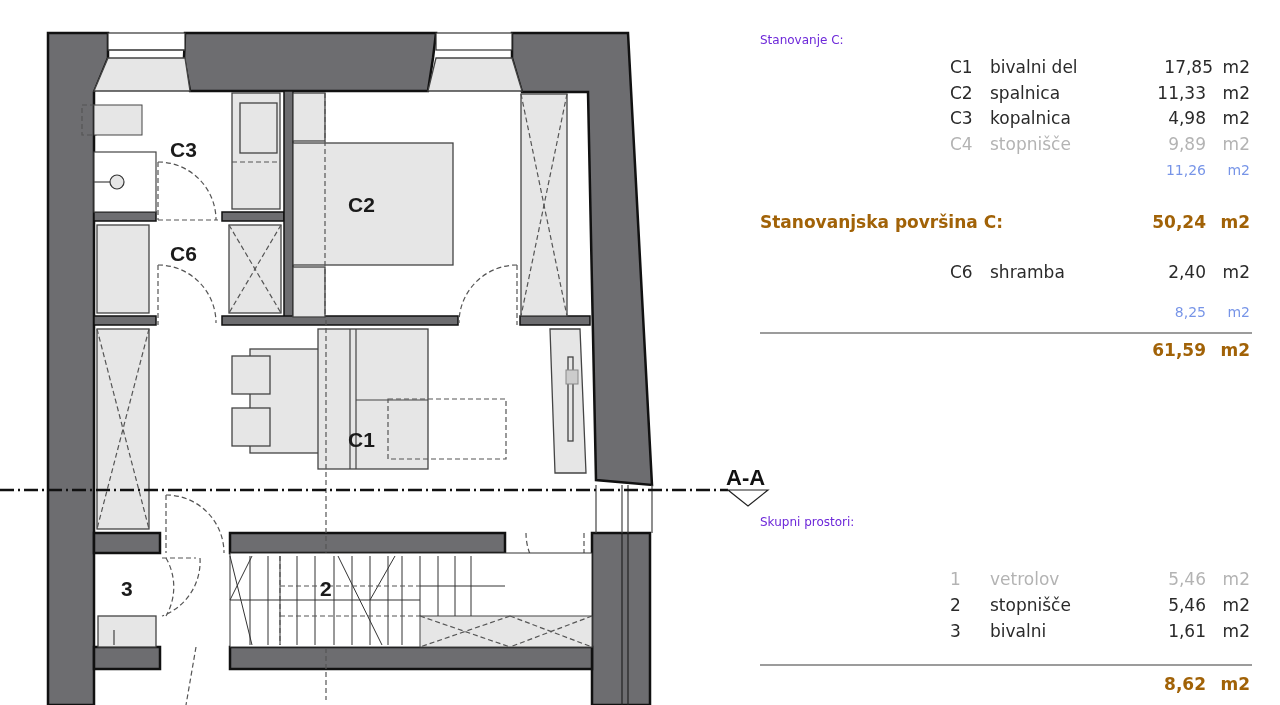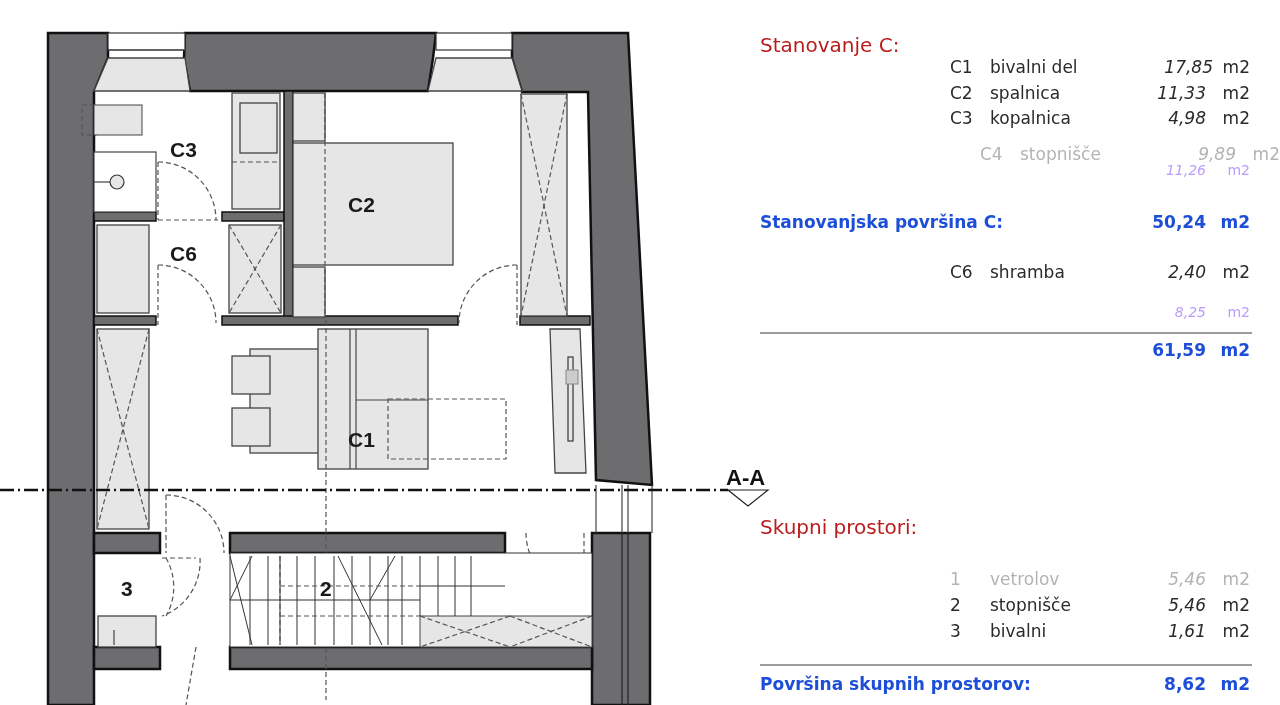--- a/index.html
+++ b/index.html
@@ -10,29 +10,29 @@
   }
   #plan { position: absolute; left: 0; top: 0; width: 790px; height: 705px; }
   #plan svg { width: 790px; height: 705px; display: block; }
   .room-label { font-family: "Liberation Sans", sans-serif; font-weight: bold; font-size: 21px; fill: #1a1a1a; }
   .section-label { font-family: "Liberation Sans", sans-serif; font-weight: bold; font-size: 22px; fill: #111; }
 
   #legend {
     position: absolute; left: 760px; top: 0; width: 500px; height: 705px;
     color: #2a2a2a; font-family: "DejaVu Sans", sans-serif;
   }
-  .heading { position: absolute; left: 0; font-size: 20px; color: #b91c1c; }
+  .heading { position: absolute; left: 0; font-size: 12px; color: #6d28d9; }
   .row { position: absolute; left: 190px; width: 300px; height: 26px; font-size: 17px; line-height: 26px; color: #2a2a2a; }
   .row .code { position: absolute; left: 0; width: 34px; }
   .row .name { position: absolute; left: 40px; }
-  .row .val { position: absolute; right: 44px; text-align: right; font-style: italic; }
+  .row .val { position: absolute; right: 44px; text-align: right; }
   .row .unit { position: absolute; right: 0; text-align: right; }
   .row.faded { color: #9a9a9a; opacity: 0.75; }
-  .row.ghost { color: #8b5cf6; opacity: 0.6; }
-  .total { position: absolute; left: 0; width: 490px; font-size: 17px; font-weight: bold; color: #1d4ed8; height: 26px; line-height: 26px; }
+  .row.ghost { color: #1d4ed8; opacity: 0.6; }
+  .total { position: absolute; left: 0; width: 490px; font-size: 17px; font-weight: bold; color: #a16207; height: 26px; line-height: 26px; }
   .total .val { position: absolute; right: 44px; }
   .total .unit { position: absolute; right: 0; }
   .rule { position: absolute; left: 0; width: 492px; height: 0; border-top: 2px solid #9c9c9c; }
 </style>
 </head>
 <body>
 
 <div id="plan">
 <svg viewBox="0 0 790 705" xmlns="http://www.w3.org/2000/svg">
   <defs>
@@ -220,21 +220,21 @@
     <span class="name">spalnica</span>
     <span class="val">11,33</span>
     <span class="unit">m2</span>
   </div>
   <div class="row" style="top:105px;">
     <span class="code">C3</span>
     <span class="name">kopalnica</span>
     <span class="val">4,98</span>
     <span class="unit">m2</span>
   </div>
-  <div class="row faded" style="top:141px;margin-left:30px;">
+  <div class="row faded" style="top:131px;">
     <span class="code">C4</span>
     <span class="name">stopnišče</span>
     <span class="val">9,89</span>
     <span class="unit">m2</span>
   </div>
   <div class="row ghost" style="top:157px; font-size:14px;">
     <span class="code"></span>
     <span class="name"></span>
     <span class="val">11,26</span>
     <span class="unit">m2</span>
@@ -283,17 +283,16 @@
   <div class="row" style="top:618px;">
     <span class="code">3</span>
     <span class="name">bivalni</span>
     <span class="val">1,61</span>
     <span class="unit">m2</span>
   </div>
 
   <div class="rule" style="top:664px;"></div>
 
   <div class="total" style="top:671px;">
-    <span>Površina skupnih prostorov:</span>
     <span class="val">8,62</span>
     <span class="unit">m2</span>
   </div>
 </div>
 
 </body></html>

